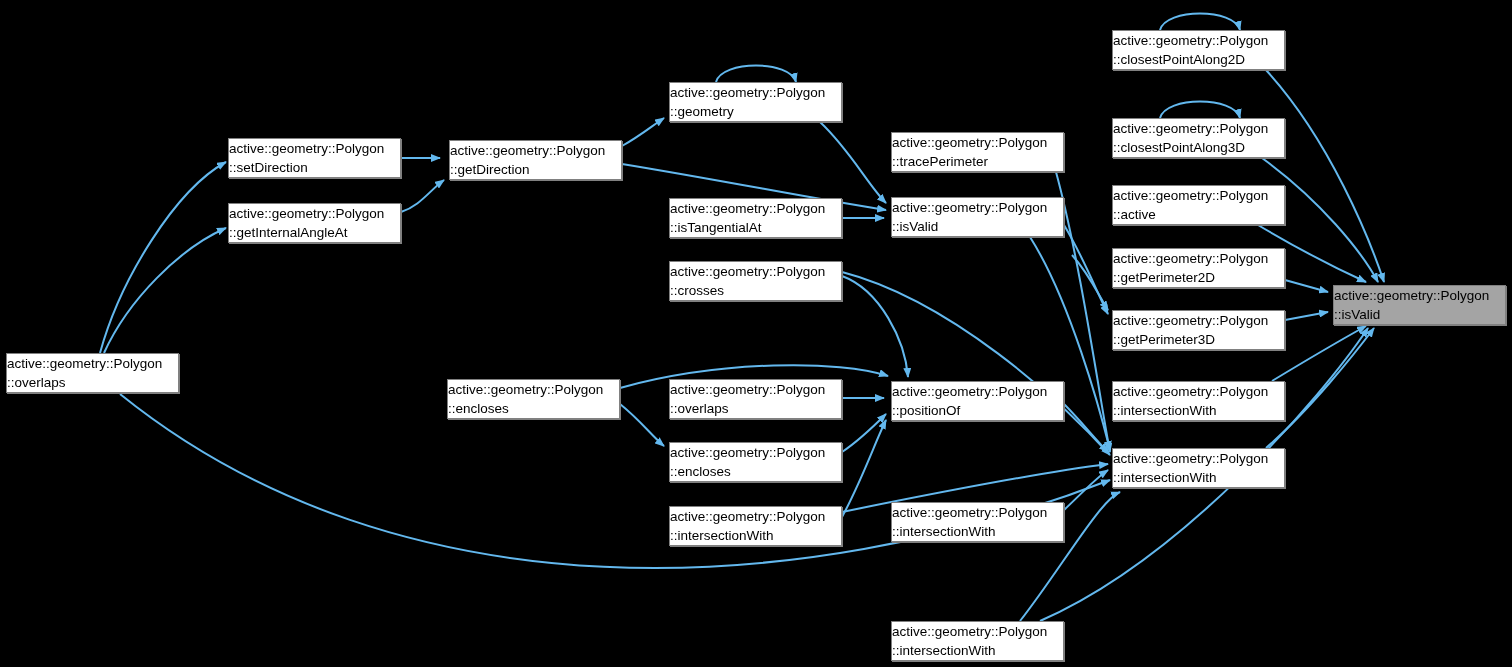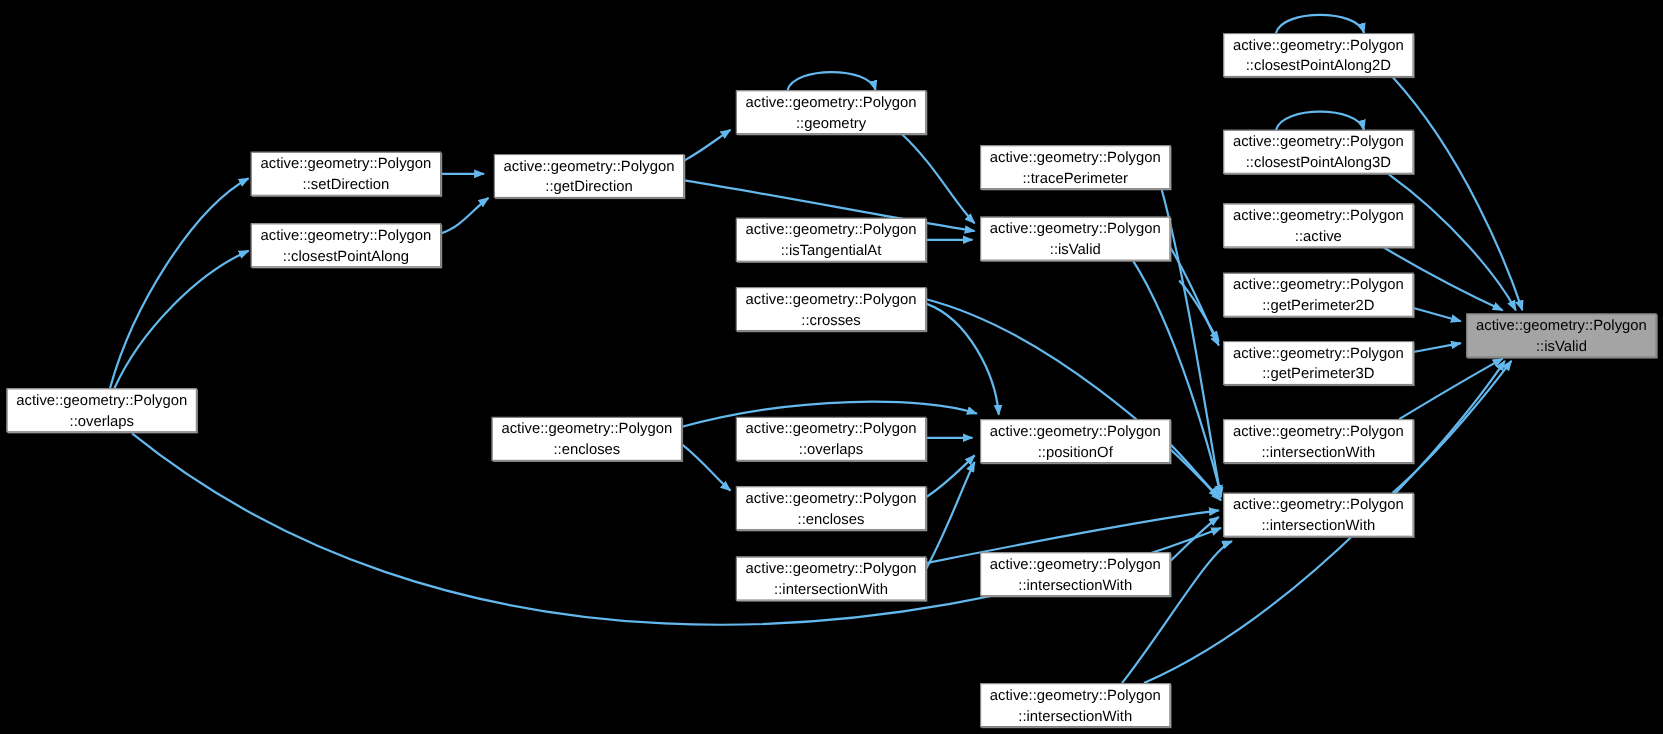--- a/index.html
+++ b/index.html
@@ -1,20 +1,20 @@
 <!DOCTYPE html>
 <html><head>
 <meta charset="utf-8">
 <style>
   html,body{margin:0;padding:0;background:#000;}
   body{width:1512px;height:667px;overflow:hidden;font-family:"Liberation Sans",sans-serif;}
   #graph{position:relative;width:1512px;height:667px;background:#000;}
   svg.edges{position:absolute;left:0;top:0;width:1512px;height:667px;}
   .node{position:absolute;box-sizing:border-box;background:#ffffff;border:1px solid #808080;
-        box-shadow:1px 1px 0 0 #808080;display:flex;flex-direction:column;align-items:center;
+        box-shadow:1px 1px 0 0 #808080;display:flex;flex-direction:column;align-items:flex-start;
         justify-content:center;color:#000;font-size:13.5px;line-height:19px;text-align:center;}
   .node .l1,.node .l2{display:block;white-space:nowrap;}
   .node.highlight{background:#a4a4a4;}
 </style>
 </head>
 <body>
 
 <div id="graph">
 
   <svg class="edges" viewBox="0 0 1512 667">
@@ -66,21 +66,21 @@
       <div class="node" style="left: 6px; top: 353px; width: 173px; height: 40px;">
         <span class="l1">active::geometry::Polygon</span>
         <span class="l2">::overlaps</span>
       </div>
       <div class="node" style="left: 228px; top: 138px; width: 173px; height: 40px;">
         <span class="l1">active::geometry::Polygon</span>
         <span class="l2">::setDirection</span>
       </div>
       <div class="node" style="left: 228px; top: 203px; width: 173px; height: 40px;">
         <span class="l1">active::geometry::Polygon</span>
-        <span class="l2">::closestPointAlong</span>
+        <span class="l2">::getInternalAngleAt</span>
       </div>
       <div class="node" style="left: 449px; top: 140px; width: 173px; height: 40px;">
         <span class="l1">active::geometry::Polygon</span>
         <span class="l2">::getDirection</span>
       </div>
       <div class="node" style="left: 447px; top: 379px; width: 173px; height: 40px;">
         <span class="l1">active::geometry::Polygon</span>
         <span class="l2">::encloses</span>
       </div>
       <div class="node" style="left: 669px; top: 82px; width: 173px; height: 40px;">

